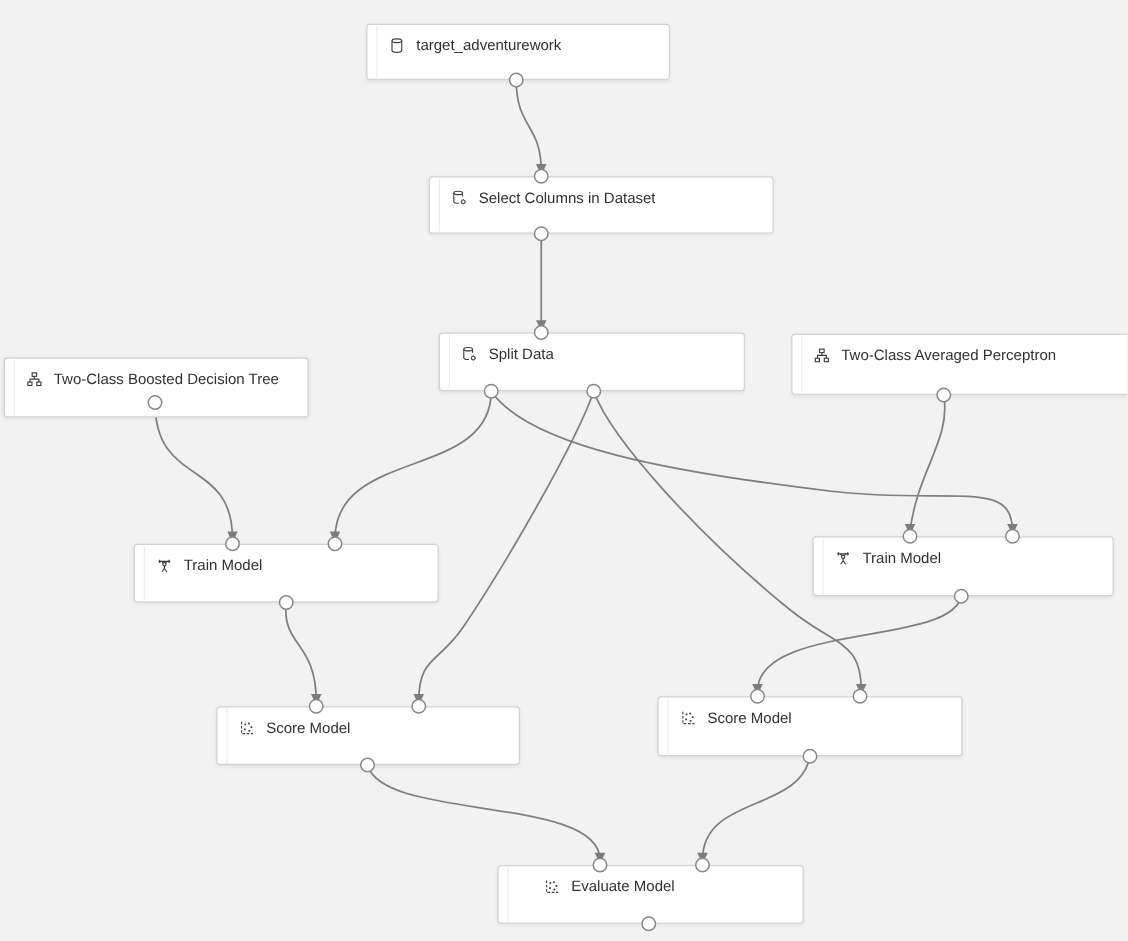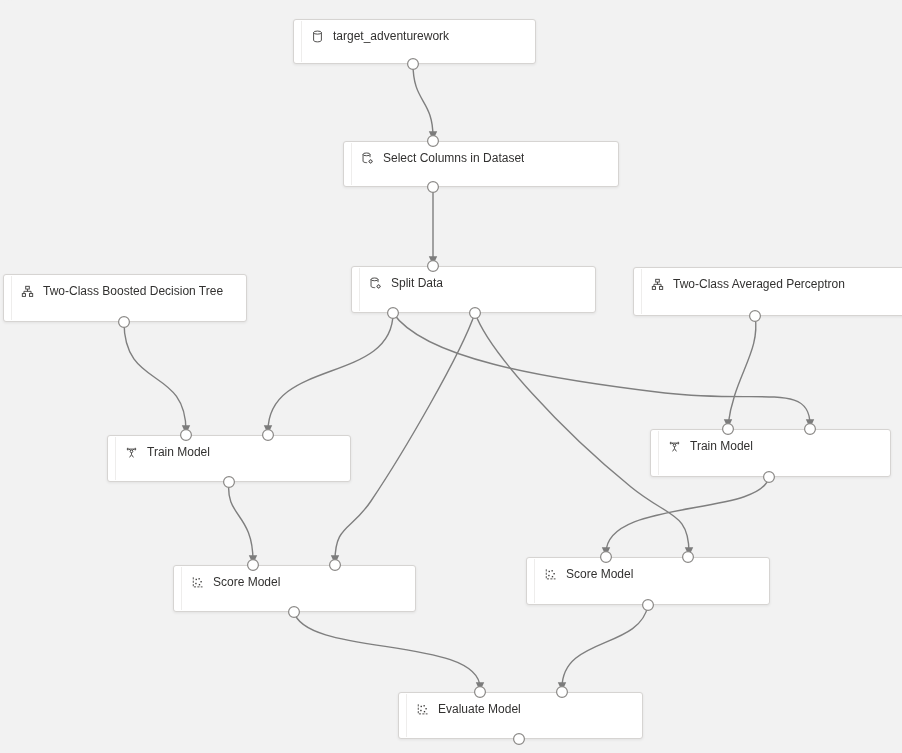--- a/index.html
+++ b/index.html
@@ -112,21 +112,21 @@
               <path d="M2.5,2.9 V11.3 C2.5,12.3 4.4,13.1 6.8,13.1 L7.6,13.1 M11.1,2.9 V6.4"></path>
               <g stroke-width="0.9">
                 <circle cx="11.8" cy="11.6" r="1.8"></circle>
                 <path d="M11.8,9 v1 M11.8,13.2 v1 M9.2,11.6 h1 M13.4,11.6 h1 M10,9.8 l.7,.7 M12.9,12.7 l.7,.7 M13.6,9.8 l-.7,.7 M10.7,12.7 l-.7,.7"></path>
               </g>
             </svg>
           </span>
           <span class="label">Split Data</span>
         </div>
       </div>
-      <div class="node" style="left: 3px; top: 274px; width: 244px; height: 48px;">
+      <div class="node" style="left: 3px; top: 286px; width: 244px; height: 48px;">
         <div class="node-content">
           <span class="icon">
             <svg viewBox="0 0 16 16" width="13" height="13" fill="none" stroke="currentColor" stroke-width="1.1">
               <rect x="5.8" y="1.6" width="4.4" height="3.4"></rect>
               <path d="M8,5 V7.8 M3.6,10.6 V7.8 H12.4 V10.6"></path>
               <rect x="1.6" y="10.6" width="4" height="3.4"></rect>
               <rect x="10.4" y="10.6" width="4" height="3.4"></rect>
             </svg>
           </span>
           <span class="label">Two-Class Boosted Decision Tree</span>
@@ -196,21 +196,21 @@
                 <rect x="9.2" y="2.6" width="1.7" height="1.7"></rect>
                 <rect x="11.6" y="6.2" width="1.7" height="1.7"></rect>
                 <rect x="5.2" y="8.4" width="1.7" height="1.7"></rect>
                 <rect x="9.6" y="9.8" width="1.7" height="1.7"></rect>
               </g>
             </svg>
           </span>
           <span class="label">Score Model</span>
         </div>
       </div>
-      <div class="node" style="left: 398px; top: 692px; width: 245px; height: 47px;">
+      <div class="node" style="left: 398px; top: 692px; width: 245px; height: 47px; padding-left: 19px;">
         <div class="node-content">
           <span class="icon">
             <svg viewBox="0 0 16 16" width="13" height="13">
               <path d="M2.8,1.6 V13.4 H14.2" fill="none" stroke="currentColor" stroke-width="1.1" stroke-dasharray="2.6,1.6"></path>
               <g fill="currentColor">
                 <rect x="5.6" y="3.4" width="1.7" height="1.7"></rect>
                 <rect x="9.2" y="2.6" width="1.7" height="1.7"></rect>
                 <rect x="11.6" y="6.2" width="1.7" height="1.7"></rect>
                 <rect x="5.2" y="8.4" width="1.7" height="1.7"></rect>
                 <rect x="9.6" y="9.8" width="1.7" height="1.7"></rect>

